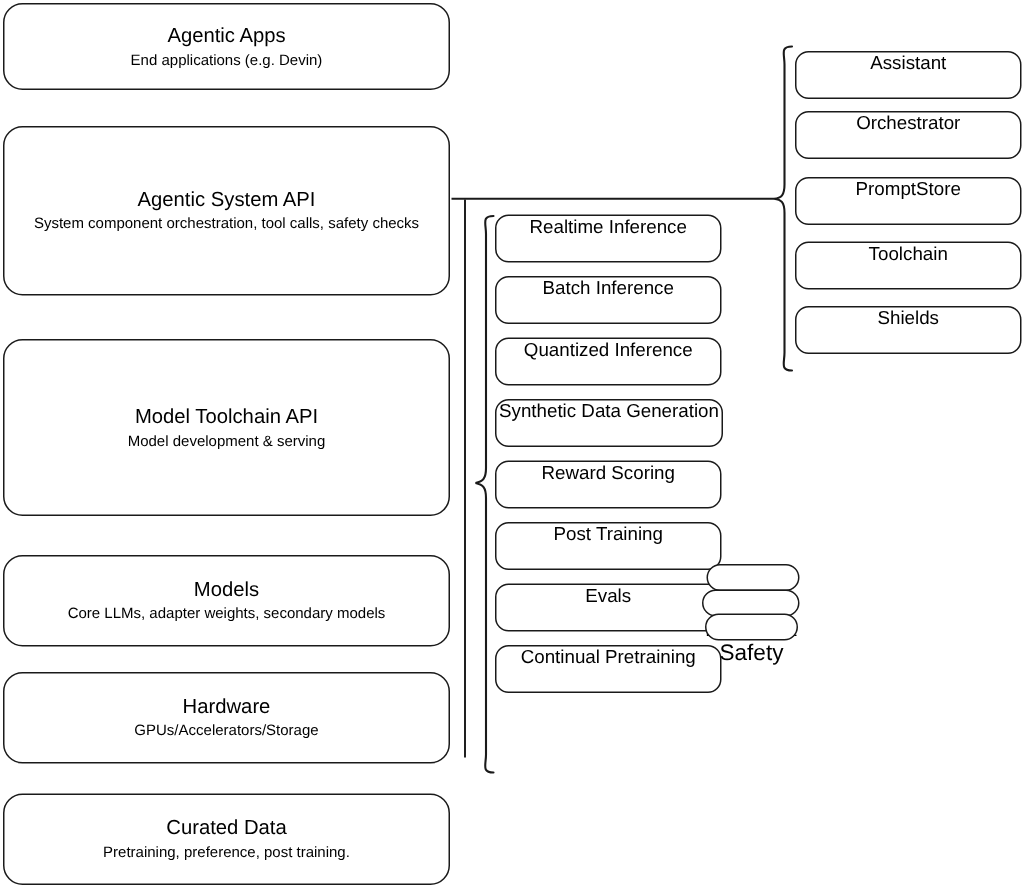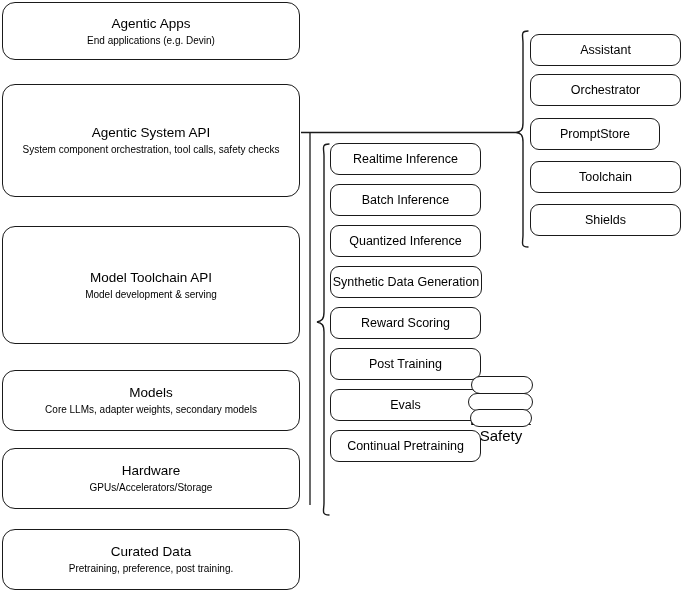--- a/index.html
+++ b/index.html
@@ -43,21 +43,21 @@
     margin-top: 2px;
     white-space: nowrap;
   }
   .node-box {
     position: absolute;
     box-sizing: border-box;
     border: 1.4px solid #1a1a1a;
     border-radius: 9px;
     background: #ffffff;
     display: flex;
-    align-items: center;
+    align-items: flex-start;
     justify-content: center;
     text-align: center;
   }
   .node-label {
     font-size: 12.5px;
     line-height: 15px;
     color: #000000;
     white-space: nowrap;
   }
   .pill {
@@ -193,21 +193,21 @@
   </div>
 
   <div class="node-box" style="left:530px; top:34px; width:151px; height:32px;">
     <span class="node-label">Assistant</span>
   </div>
 
   <div class="node-box" style="left:530px; top:74px; width:151px; height:32px;">
     <span class="node-label">Orchestrator</span>
   </div>
 
-  <div class="node-box" style="left:530px; top:118px; width:130px; height:32px;">
+  <div class="node-box" style="left:530px; top:118px; width:151px; height:32px;">
     <span class="node-label">PromptStore</span>
   </div>
 
   <div class="node-box" style="left:530px; top:161px; width:151px; height:32px;">
     <span class="node-label">Toolchain</span>
   </div>
 
   <div class="node-box" style="left:530px; top:204px; width:151px; height:32px;">
     <span class="node-label">Shields</span>
   </div>

